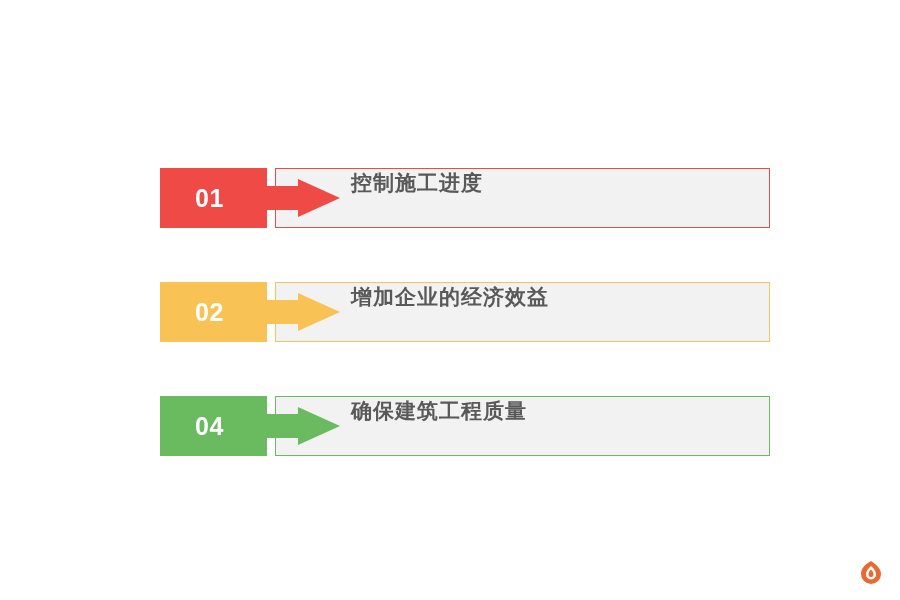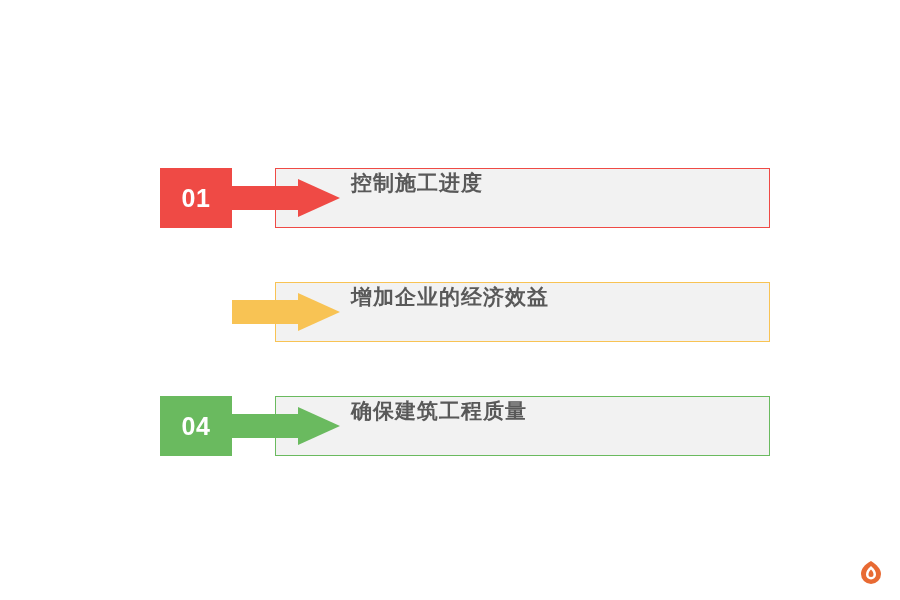--- a/index.html
+++ b/index.html
@@ -30,27 +30,27 @@
     align-items: stretch;
   }
   .row:last-child { margin-bottom: 0; }
 
   
   .badge {
     width: 72px;
     flex: 0 0 72px;
     display: flex;
     align-items: center;
-    justify-content: center;
     color: #ffffff;
     font-size: 25px;
     font-weight: bold;
     letter-spacing: 0.5px;
     z-index: 3;
     position: relative;
+    padding-left: 35px;
   }
 
   
   .arrow {
     position: absolute;
     left: 72px;
     top: 11px;
     height: 38px;
     width: 108px;
     z-index: 2;
@@ -148,20 +148,23 @@
   </div>
 
   <div class="row">
     <div class="panel" style="border-color:#f8c354;background:#f2f2f2;">
       <span class="panel-text">增加企业的经济效益</span>
     </div>
     <div class="arrow">
       <div class="shaft" style="background:#f8c354;"></div>
       <div class="head" style="border-left:42px solid #f8c354;"></div>
     </div>
+    <div class="badge" style="background:#f8c354;">
+      <span>02</span>
+    </div>
   </div>
 
   <div class="row">
     <div class="panel" style="border-color:#6aba5f;background:#f2f2f2;">
       <span class="panel-text">确保建筑工程质量</span>
     </div>
     <div class="arrow">
       <div class="shaft" style="background:#6aba5f;"></div>
       <div class="head" style="border-left:42px solid #6aba5f;"></div>
     </div>

